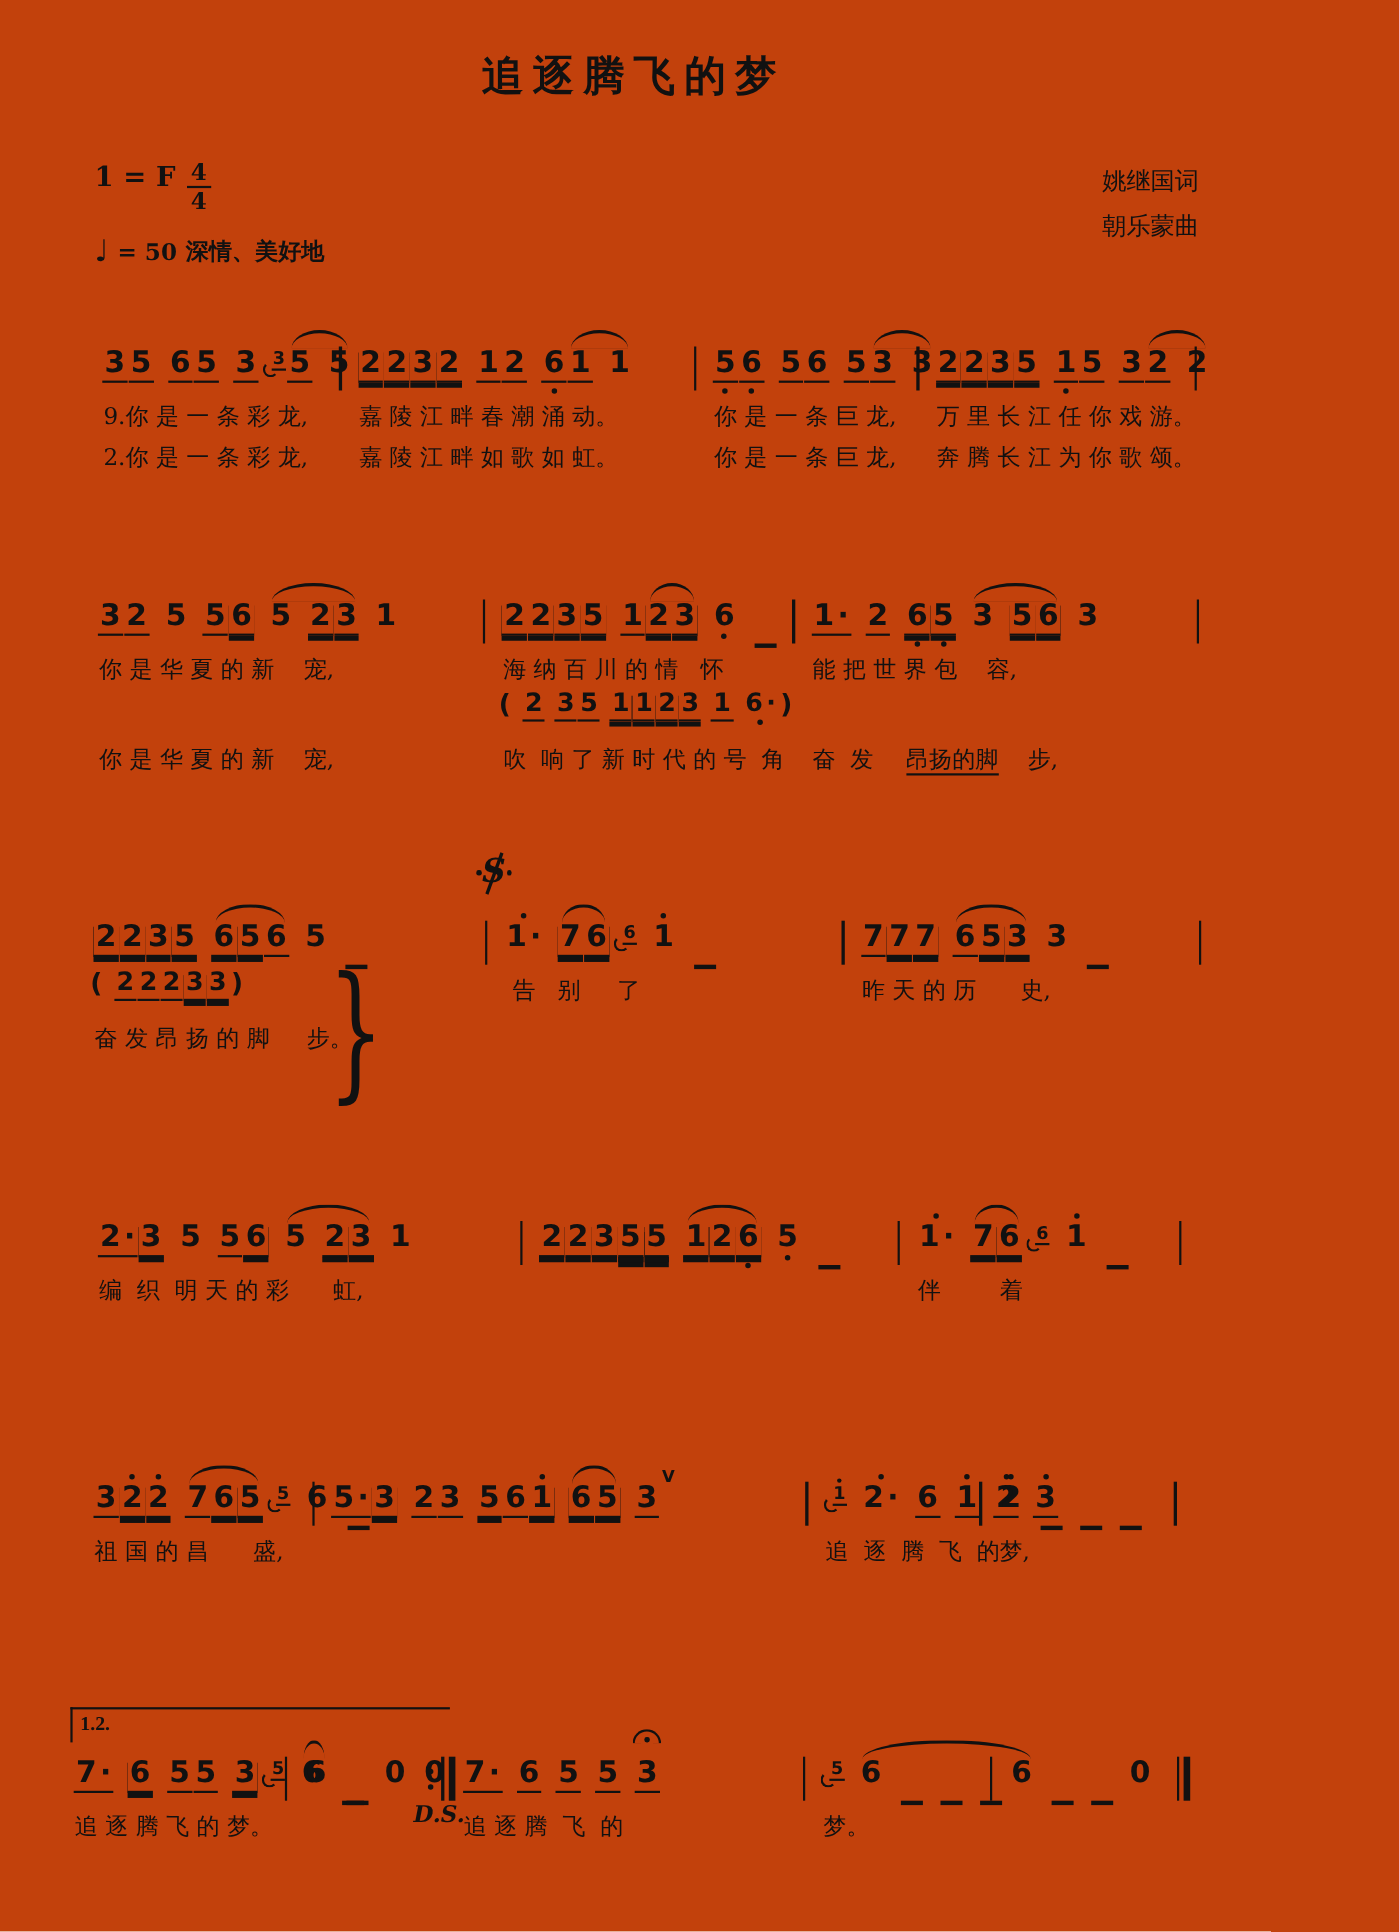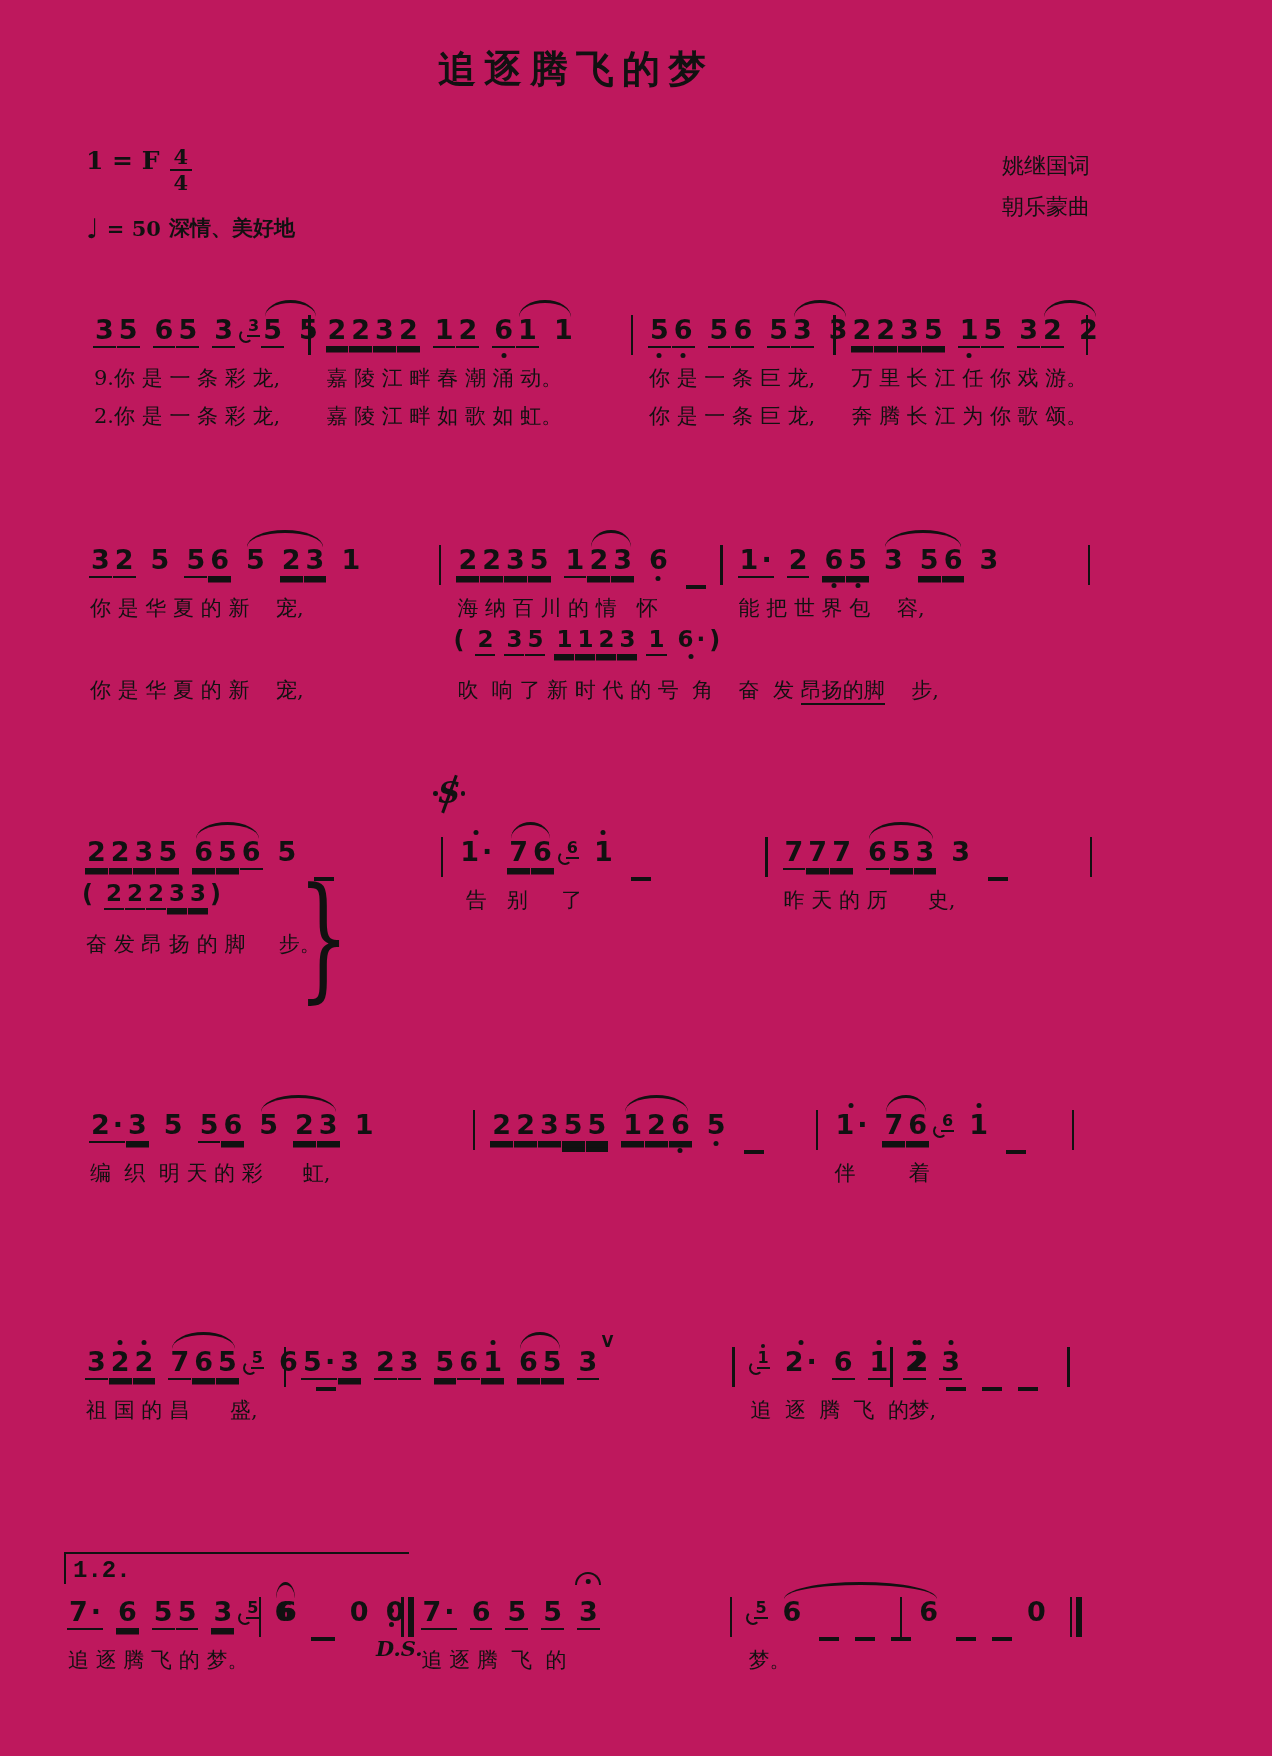--- a/index.html
+++ b/index.html
@@ -1,16 +1,16 @@
 <!DOCTYPE html>
 <html><head>
 <meta charset="utf-8">
 <style>
   html,body{margin:0;padding:0;background:#ffffff;}
-  .page{position:relative;width:1272px;height:1756px;background:#be185d;color:#111;
+  .page{position:relative;width:1272px;height:1756px;background:#c2410c;color:#111;
         font-family:"DejaVu Sans",sans-serif;overflow:hidden;}
   .title{position:absolute;top:44px;left:0;width:100%;box-sizing:border-box;padding-right:120px;
          text-align:center;font-size:38px;font-weight:bold;letter-spacing:8px;
          font-family:"DejaVu Serif",serif;}
   .keysig{position:absolute;left:86px;top:146px;display:flex;gap:10px;
           font-family:"DejaVu Serif",serif;font-weight:bold;font-size:25px;}
   .frac{display:inline-flex;flex-direction:column;align-items:center;line-height:1.05;font-size:21px;}
   .frac .num{border-bottom:2.5px solid #111;padding:0 4px 1px;}
   .frac .den{padding:1px 4px 0;}
   .credits{position:absolute;right:182px;top:146px;font-size:22px;line-height:1.85;
@@ -44,37 +44,37 @@
                 border-radius:50%;}
   .grace.hi::before{content:"";position:absolute;top:-6px;left:50%;transform:translateX(-50%);
                     width:4px;height:4px;border-radius:50%;background:#111;}
   .ptxt{font-size:24px;font-weight:bold;line-height:1;margin:0 2px;}
   .prow{position:relative;display:flex;align-items:flex-start;height:44px;box-sizing:border-box;
         padding-top:4px;}
   .prow .note{font-size:23px;margin-left:9px;}
   .prow .note.j{margin-left:1px;}
   .lyr{height:38px;box-sizing:border-box;padding:8px 0 0 6px;font-size:21px;white-space:pre;
        font-family:"DejaVu Serif",serif;overflow:visible;}
-  .useg{border-bottom:2px solid #111;padding-bottom:1px;}
+  .useg{border-bottom:2px solid #111;padding-bottom:1px;margin-left:23px;}
   .bar{width:2.5px;height:40px;background:#111;margin:25px 10px 0 10px;flex:none;}
   .barend,.repbar{display:flex;align-items:flex-start;margin:25px 2px 0 10px;flex:none;gap:4px;}
   .bar-thin{width:2.5px;height:40px;background:#111;}
   .bar-thick{width:6px;height:40px;background:#111;}
   .repdots{display:flex;flex-direction:column;justify-content:center;gap:9px;height:40px;margin-right:3px;}
   .repdots i{width:5px;height:5px;border-radius:50%;background:#111;}
   .slur{position:absolute;height:14px;border-top:3px solid #111;
         border-radius:50% 50% 0 0 / 100% 100% 0 0;}
   .fermata{position:absolute;top:-26px;left:50%;transform:translateX(-50%);width:22px;height:11px;
            border:2.5px solid #111;border-bottom:none;border-radius:14px 14px 0 0;}
   .fermata::after{content:"";position:absolute;left:50%;top:5px;transform:translateX(-50%);
                   width:4.5px;height:4.5px;border-radius:50%;background:#111;}
   .breath{position:absolute;top:-13px;right:-14px;font-size:15px;font-weight:bold;}
   .volta{position:absolute;top:-20px;height:30px;border-top:2.5px solid #111;border-left:2.5px solid #111;}
-  .volta span{position:absolute;left:7px;top:3px;font-size:24px;font-weight:bold;
-              font-family:Liberation Mono, monospace;}
+  .volta span{position:absolute;left:7px;top:3px;font-size:18px;font-weight:bold;
+              font-family:Liberation Serif, serif;}
   .ds{position:absolute;font-size:21px;font-weight:bold;font-style:italic;
       font-family:"DejaVu Serif",serif;}
   .brace{position:absolute;font-size:134px;line-height:128px;font-family:"DejaVu Serif",serif;
          font-weight:400;transform:scaleX(0.6);transform-origin:left center;}
   .segno{position:absolute;width:24px;height:36px;}
   .segno .sg-s{display:block;text-align:center;font-family:"DejaVu Serif",serif;font-style:italic;
                font-weight:bold;font-size:30px;line-height:34px;}
   .segno .sg-slash{position:absolute;left:11px;top:-2px;width:2.5px;height:40px;background:#111;
                    transform:rotate(20deg);}
   .segno .sg-d1,.segno .sg-d2{position:absolute;width:4.5px;height:4.5px;border-radius:50%;background:#111;top:15px;}

